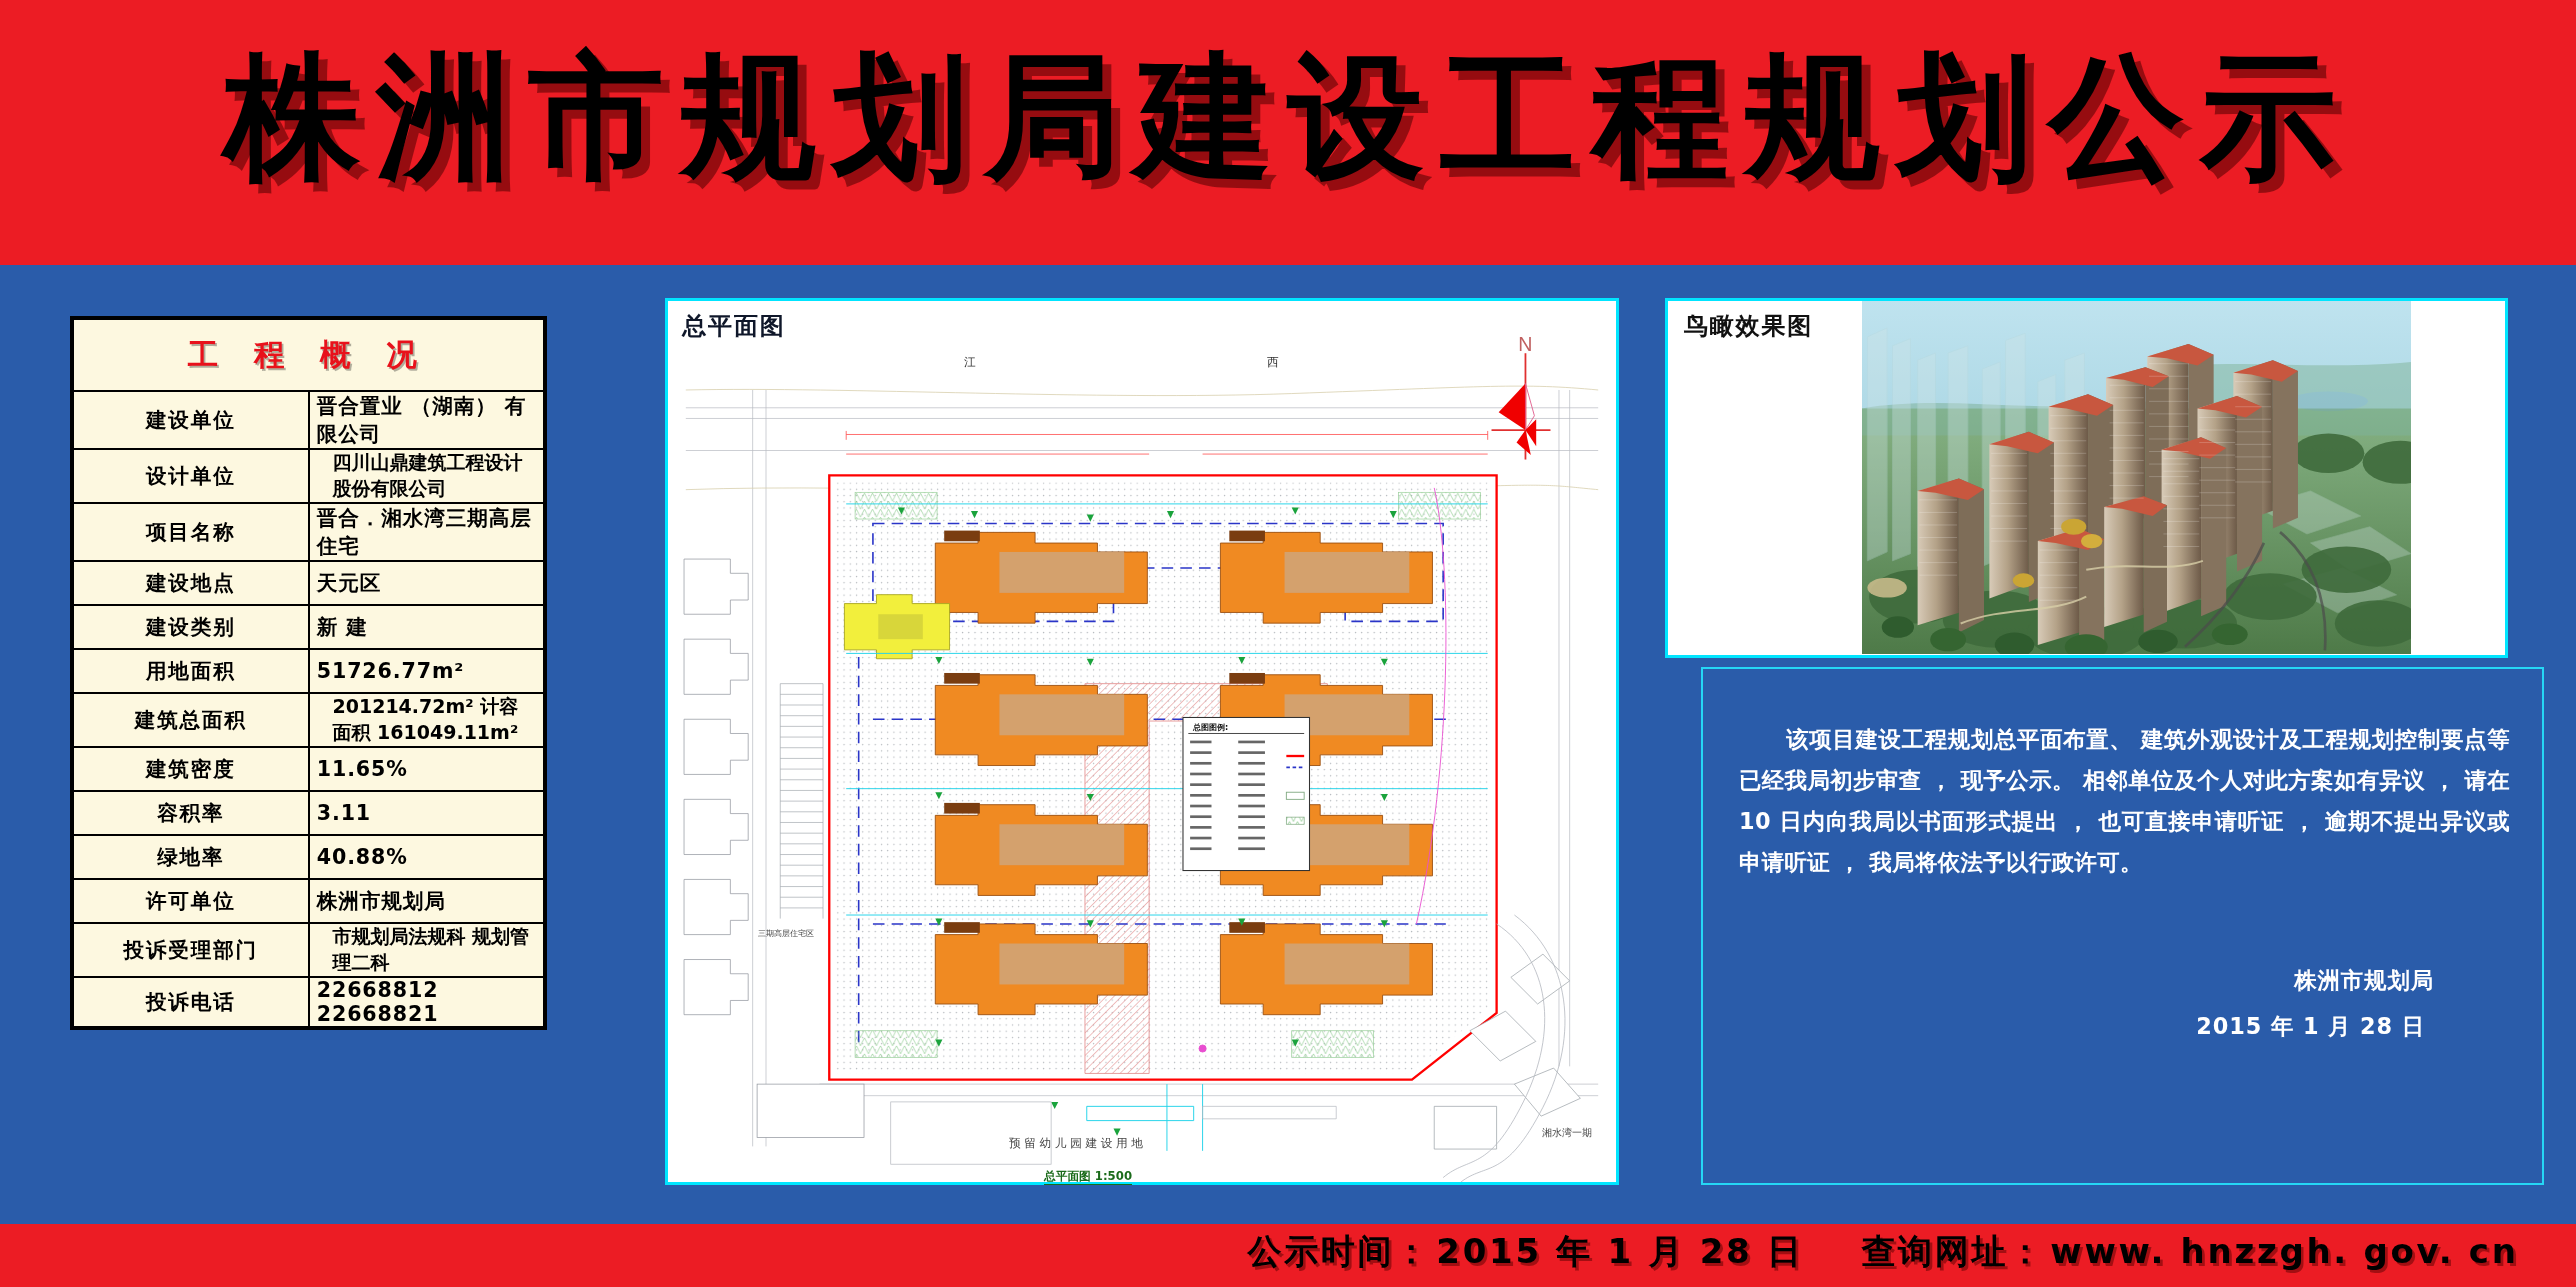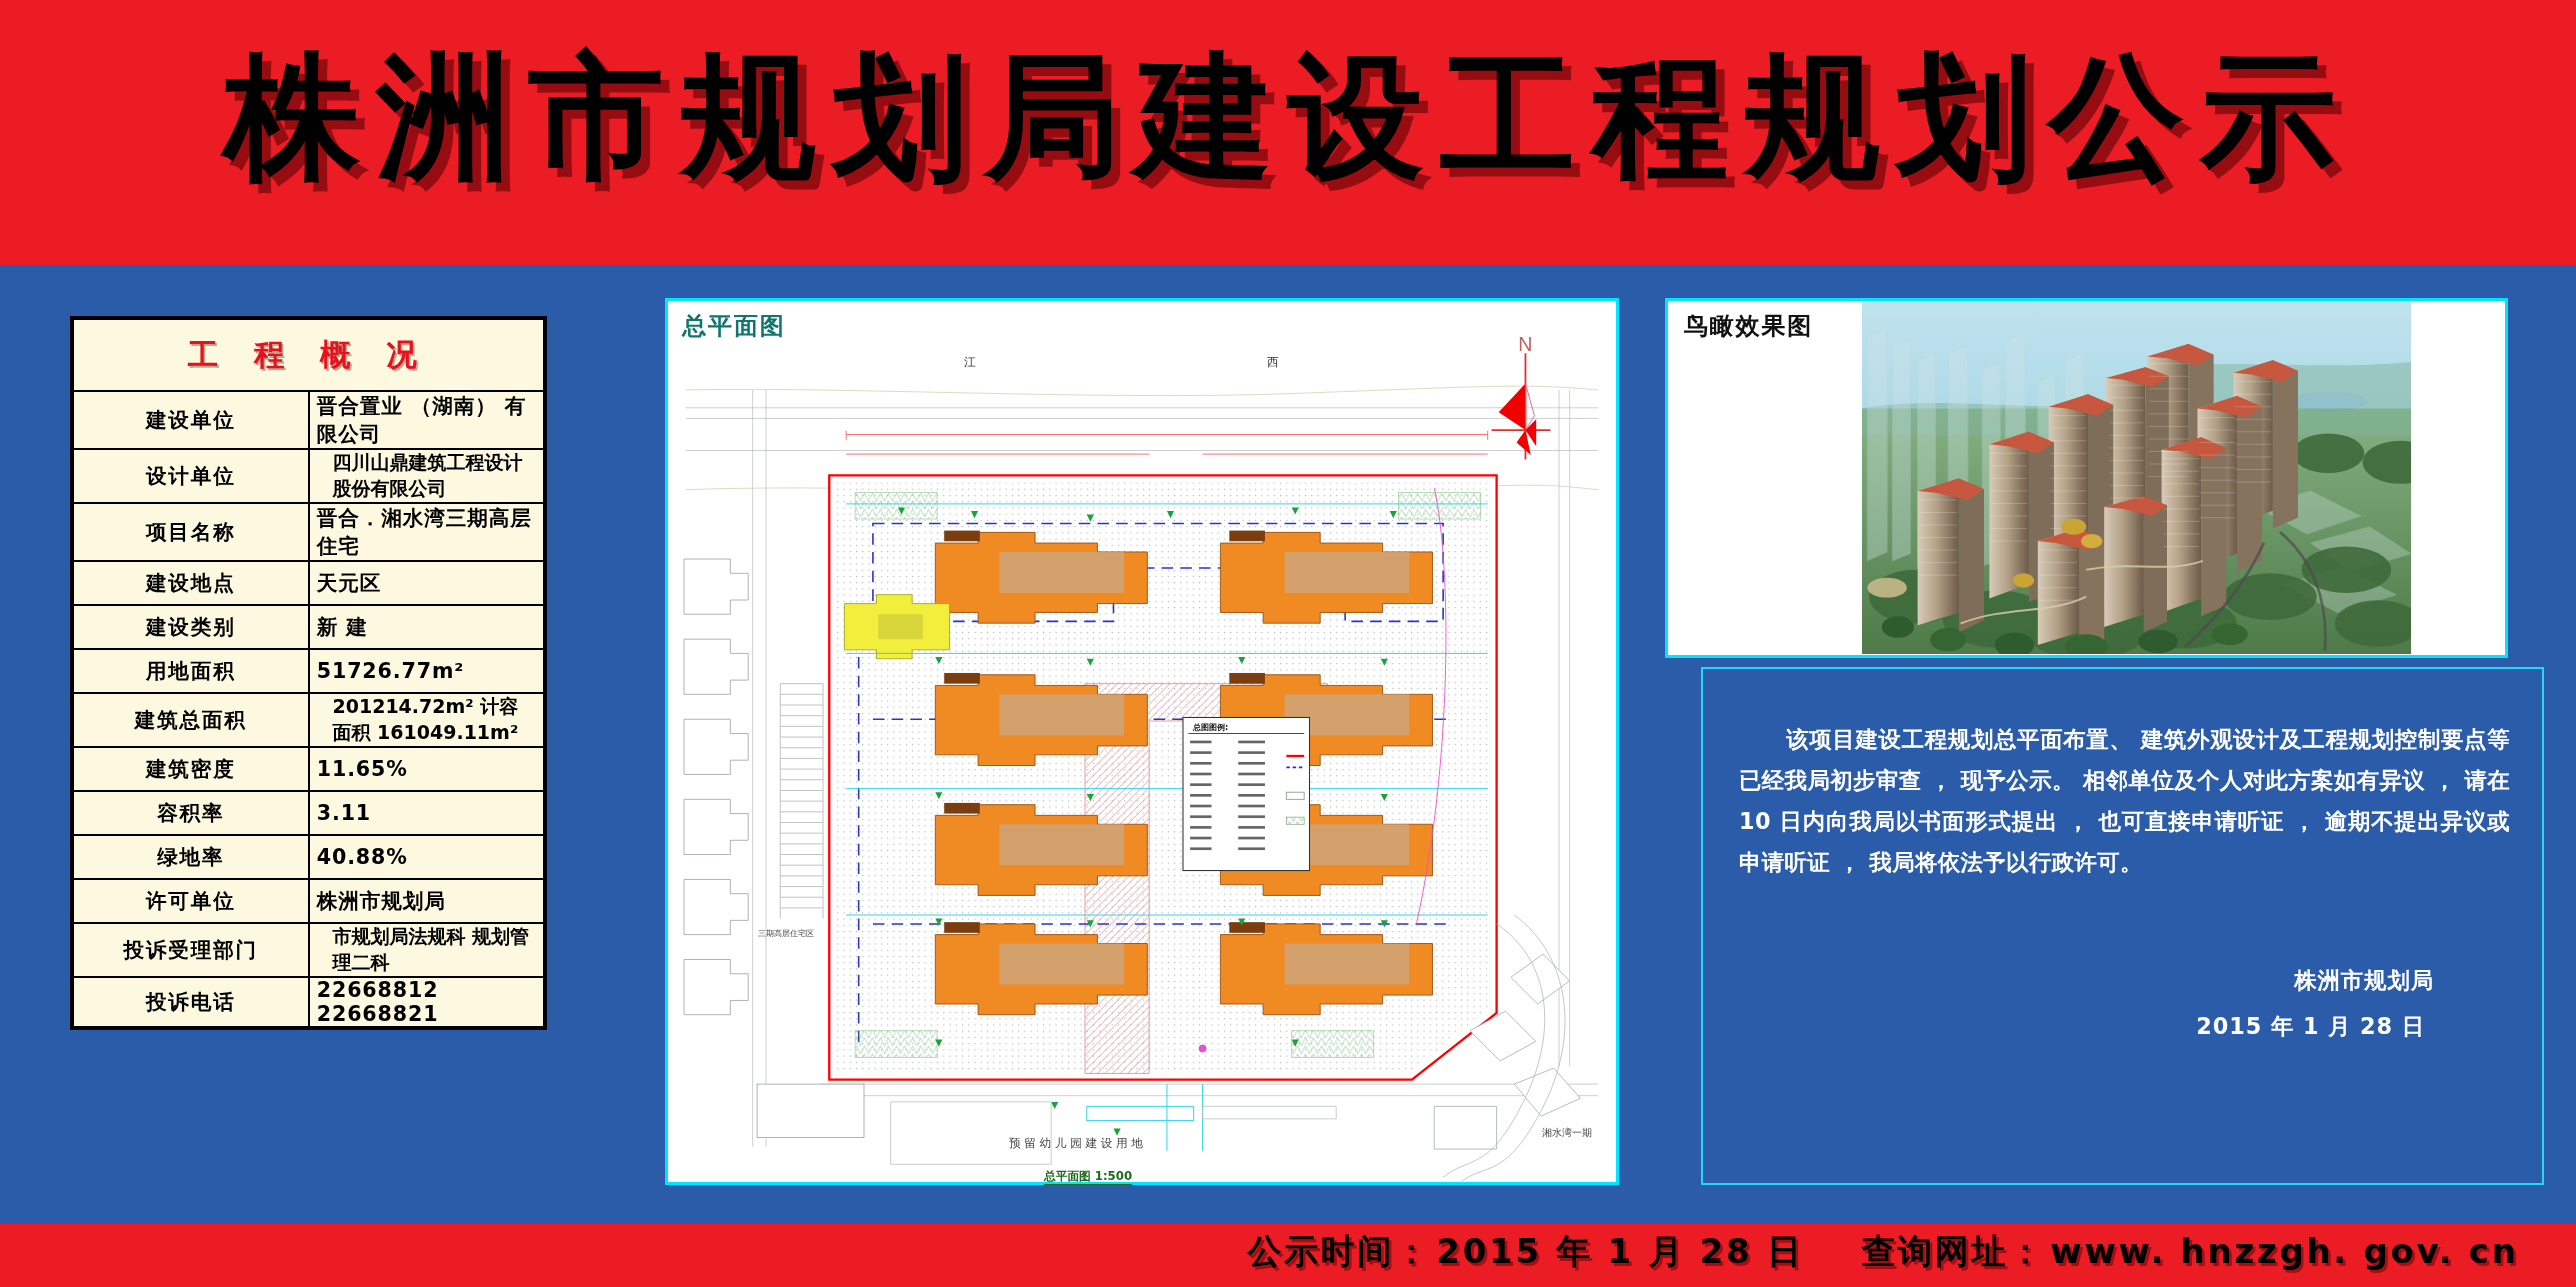--- a/index.html
+++ b/index.html
@@ -40,21 +40,21 @@
   .tbl-title b{
     color:#e8111b;font-size:30.5px;font-weight:bold;letter-spacing:12.5px;
     text-shadow:1.8px 1.8px 0 rgba(0,0,0,.30);
   }
 
   
   .plan-panel{
     position:absolute;left:665px;top:298px;width:954px;height:887px;
     background:#ffffff;border:3.6px solid #00e5ff;box-sizing:border-box;
   }
-  .plan-label{position:absolute;left:14.3px;top:9px;font-size:24px;font-weight:bold;color:#0f766e;letter-spacing:1.8px;}
+  .plan-label{position:absolute;left:14.3px;top:9px;font-size:24px;font-weight:bold;color:#0f172a;letter-spacing:1.8px;}
   .plan-svg{position:absolute;left:0;top:0;width:100%;height:100%;}
 
   
   .render-panel{
     position:absolute;left:1665px;top:298px;width:843px;height:360px;
     background:#ffffff;border:3.6px solid #00e5ff;box-sizing:border-box;overflow:hidden;
   }
   .render-label{position:absolute;left:16px;top:9px;z-index:5;font-size:24px;font-weight:bold;color:#111;letter-spacing:1.8px;}
   .render-img{position:absolute;left:194px;top:0px;width:549px;height:353px;}
 

